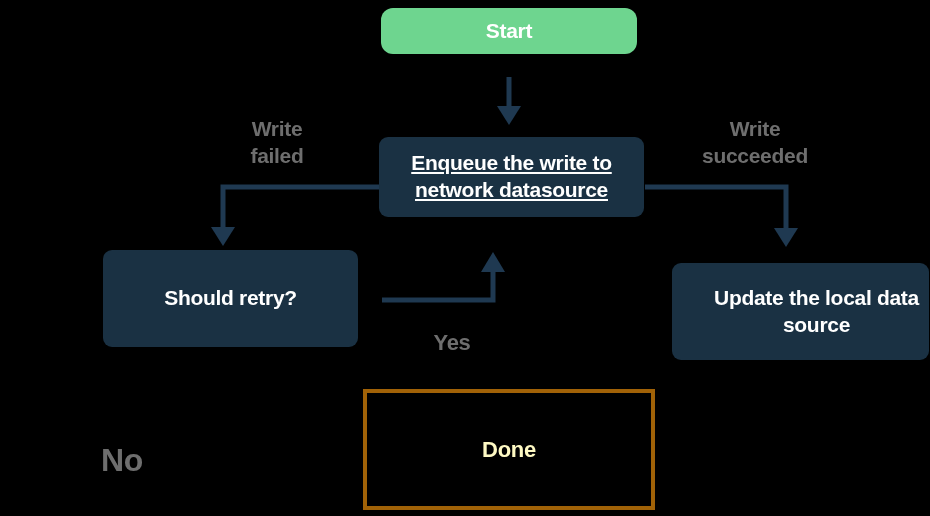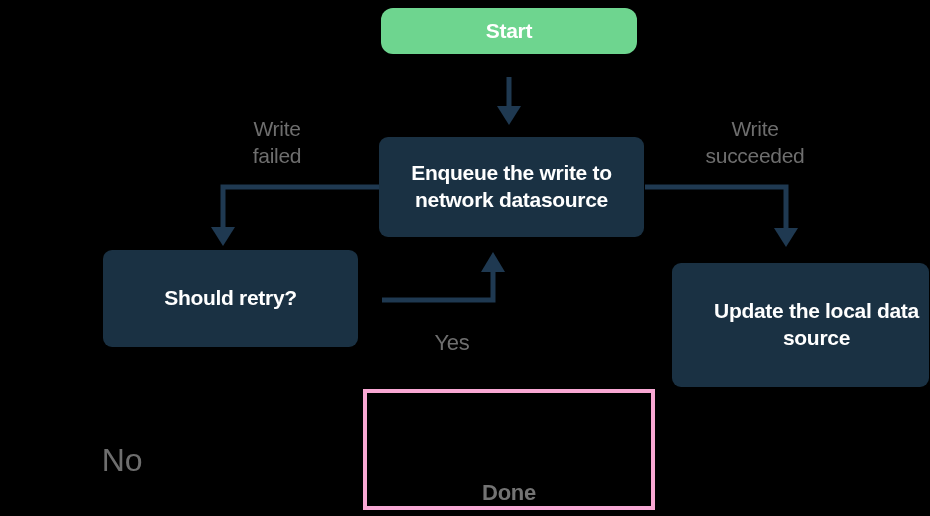--- a/index.html
+++ b/index.html
@@ -33,35 +33,34 @@
     color: #FFFFFF;
     font-size: 21px;
   }
   .node-navy {
     background: #1A3143;
     border-radius: 9px;
     color: #FFFFFF;
     font-size: 21px;
     line-height: 1.28;
   }
-  .node-enqueue { left: 379px; top: 137px; width: 265px; height: 100px; }
+  .node-enqueue { left: 379px; top: 137px; width: 265px; height: 80px; text-decoration: underline; }
   .node-retry   { left: 103px; top: 250px; width: 255px; height: 97px; }
-  .node-update  { left: 672px; top: 263px; width: 257px; height: 124px; padding-left: 32px; }
+  .node-update  { left: 672px; top: 263px; width: 257px; height: 97px; padding-left: 32px; }
   .node-done {
     left: 363px; top: 389px; width: 292px; height: 121px;
     background: transparent;
-    border: 4px solid #f9a8d4;
-    color: #737373;
+    border: 4px solid #a16207;
+    color: #fef9c3;
     font-size: 22px;
-    align-items: flex-end;
   }
   .edge-label {
     position: absolute;
     color: #6E6E6E;
-    font-weight: 400;
+    font-weight: 700;
     text-align: center;
     letter-spacing: -0.3px;
     white-space: pre-line;
     line-height: 1.28;
   }
   .label-write-failed    { left: 217px; top: 116px; width: 120px; font-size: 21px; }
   .label-write-succeeded { left: 695px; top: 116px; width: 120px; font-size: 21px; }
   .label-yes { left: 422px; top: 329px; width: 60px; font-size: 22px; }
   .label-no  { left:  92px; top: 440px; width: 60px; font-size: 32px; }
   #edges {

